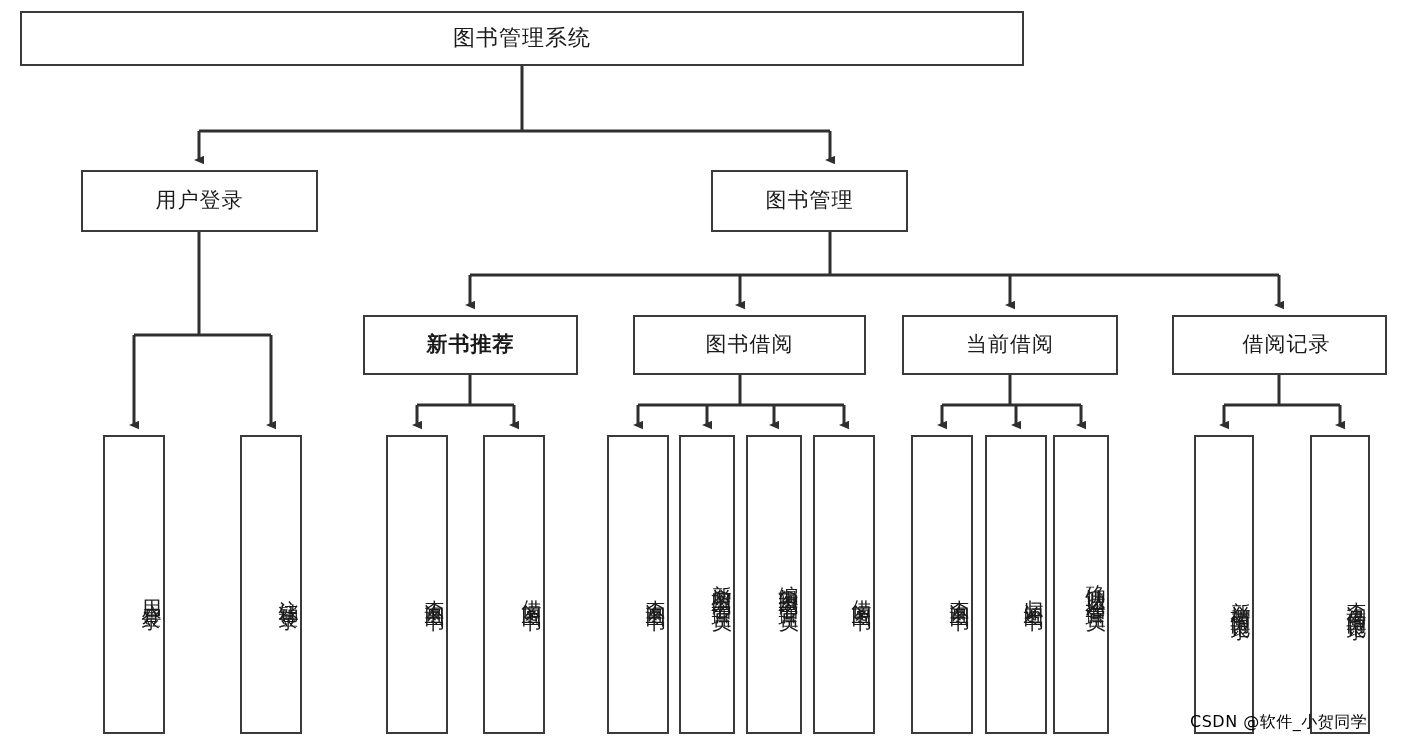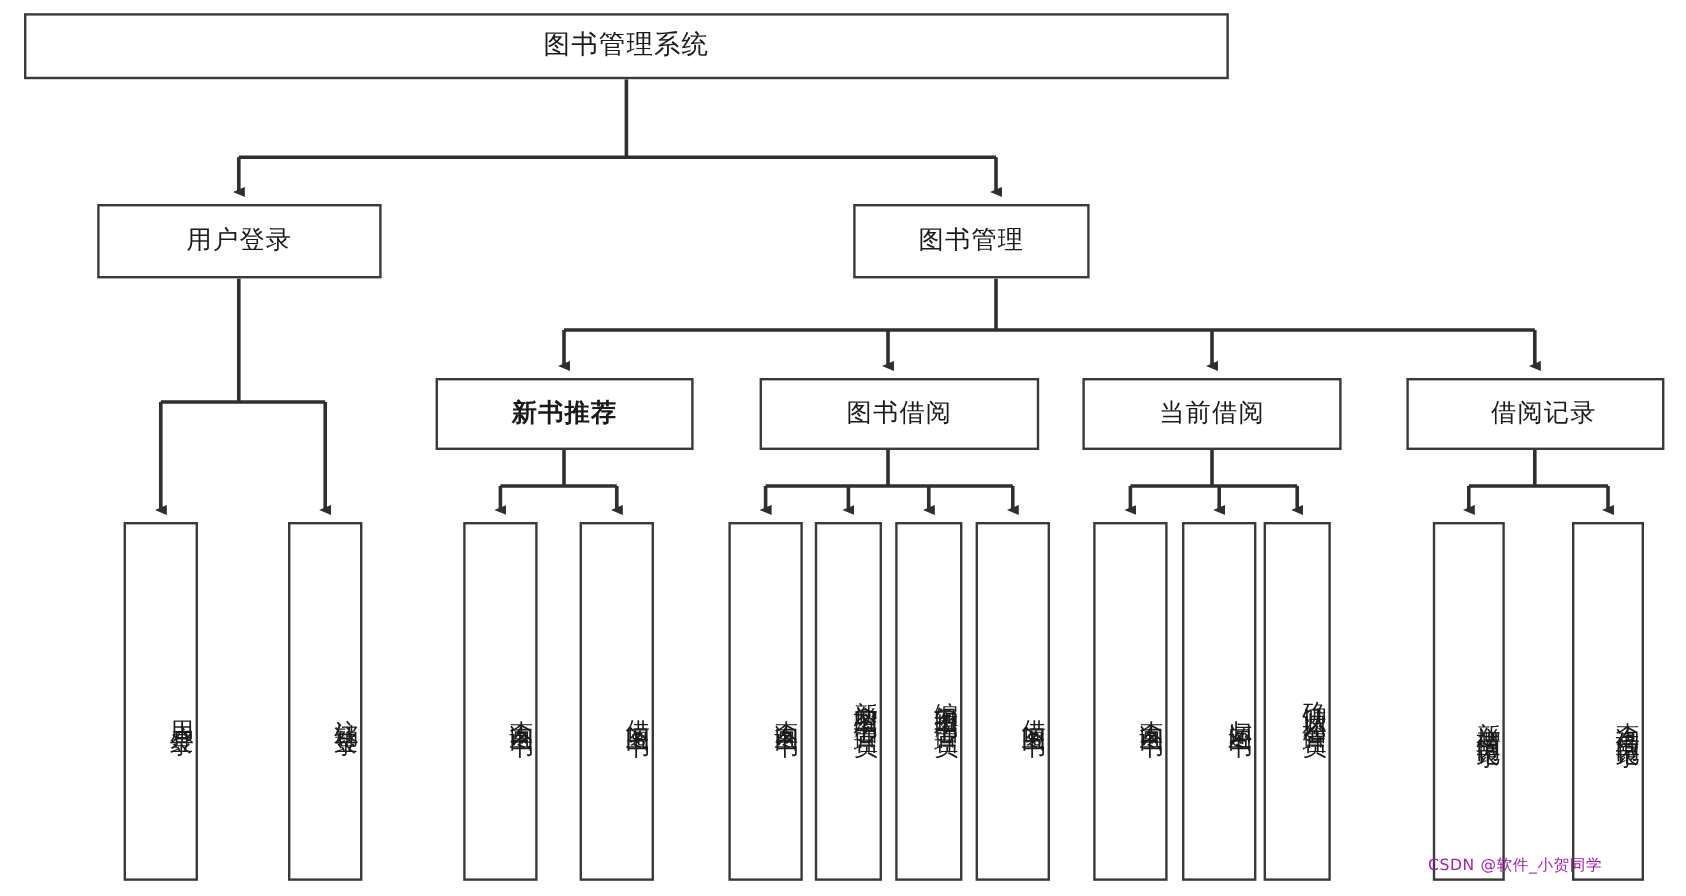--- a/index.html
+++ b/index.html
@@ -54,22 +54,22 @@
     justify-content: center;
     padding-top: 14px;
   }
   .node-v .vlabel {
     writing-mode: vertical-rl;
     text-orientation: upright;
     white-space: nowrap;
   }
   .watermark {
     position: absolute;
-    font-size: 13px;
-    color: #a21caf;
+    font-size: 16px;
+    color: #000000;
     letter-spacing: 0.5px;
     white-space: nowrap;
     user-select: none;
   }
 </style>
 </head>
 <body>
 
 <div id="canvas">
 

